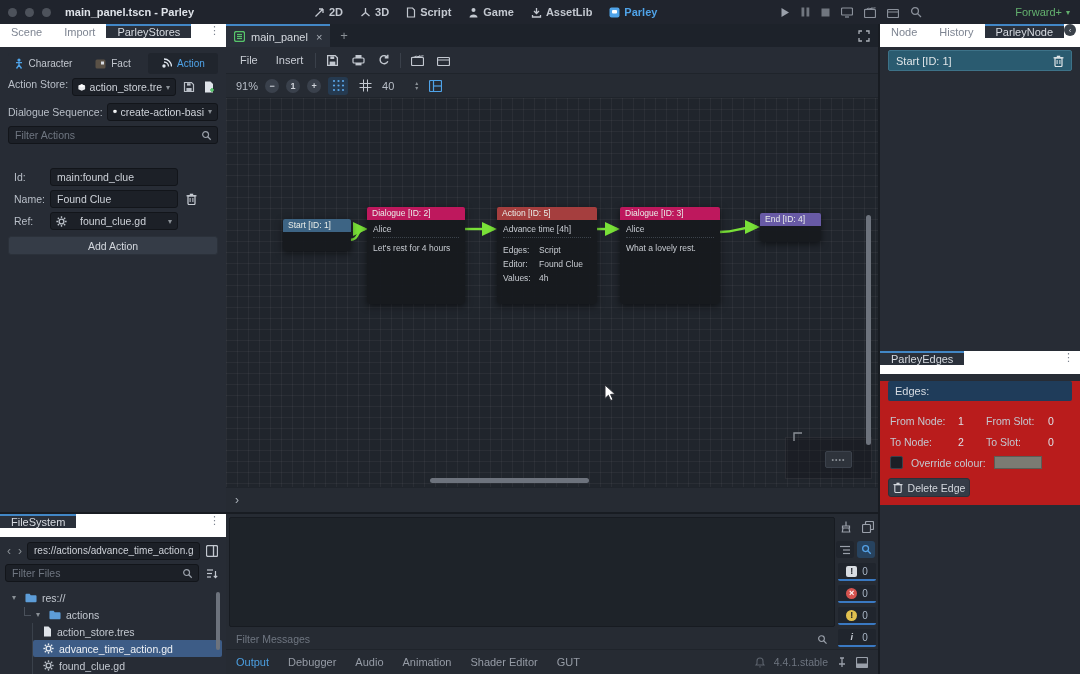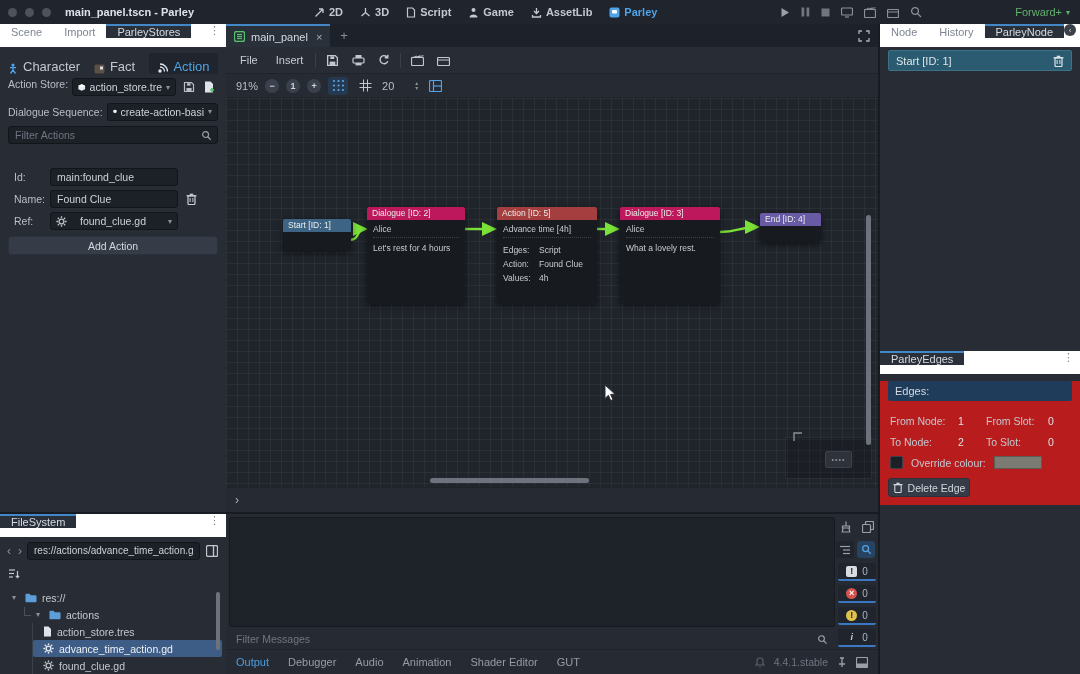--- a/index.html
+++ b/index.html
@@ -27,21 +27,21 @@
   .tin{background:#1c2027;border:1px solid #12151a;border-radius:3px;height:18px;color:#cdd1d8;font-size:10.5px;padding:0 6px;outline:none;width:100%}
   .tin::placeholder{color:#6f7681}
   .dd{display:flex;align-items:center;gap:4px;background:#1c2027;border:1px solid #12151a;border-radius:3px;height:18px;padding:0 5px;font-size:10.5px;color:#cdd1d8;white-space:nowrap;overflow:hidden}
   .dd .caret{margin-left:auto;color:#8a9096;font-size:8px}
   .icon-btn{display:flex;align-items:center;justify-content:center;border-radius:3px}
   .btn{background:#353c47;border:1px solid #2b313a;border-radius:3px;color:#d3d7dd;display:flex;align-items:center;justify-content:center;font-size:10.5px}
   .vsep{width:1px;height:15px;background:#3a404a}
   
   #left-dock{position:absolute;left:0;top:24px;width:226px;height:488px}
   .seg-row{position:absolute;left:8px;right:8px;top:6px;height:21px;display:flex;background:#272c35;border-radius:3px}
-  .seg{flex:1;display:flex;align-items:flex-end;justify-content:center;gap:5px;color:#c3c8d0;font-size:13px;border-radius:3px}
+  .seg{flex:1;display:flex;align-items:center;justify-content:center;gap:5px;color:#c3c8d0;font-size:10px;border-radius:3px}
   .seg.active{background:#20252d;color:#4fa3e8}
   
   #center{position:absolute;left:226px;top:24px;width:652px;height:488px;background:#272c35}
   #scene-tabbar{height:23px;background:#1d222a;display:flex;align-items:stretch}
   .scene-tab{display:flex;align-items:center;gap:6px;padding:0 8px;background:#2a303a;border-top:2px solid #4287c6;color:#d6dae0}
   .tab-close{color:#aab0b8;font-size:11px;margin-left:2px}
   .tab-plus{display:flex;align-items:center;padding:0 10px;color:#8a9096;font-size:13px}
   .tab-expand{margin-left:auto;display:flex;align-items:center;padding:0 8px}
   #toolbar{height:27px;display:flex;align-items:center;gap:6px;padding:0 8px;border-bottom:1px solid #1f242b}
   .menu-item{color:#c9cdd5;padding:0 6px}
@@ -371,21 +371,21 @@
       <span class="tool-toggle">
         <svg width="13" height="13" viewBox="0 0 13 13">
             <g stroke="#c3c8d0" stroke-width="1">
               <line x1="4.5" y1="0.5" x2="4.5" y2="12.5"></line>
               <line x1="8.5" y1="0.5" x2="8.5" y2="12.5"></line>
               <line x1="0.5" y1="4.5" x2="12.5" y2="4.5"></line>
               <line x1="0.5" y1="8.5" x2="12.5" y2="8.5"></line>
             </g>
           </svg>
       </span>
-      <span>20</span>
+      <span>40</span>
       <span class="spin" style="margin-left:14px">
           <span>▴</span>
           <span>▾</span>
         </span>
       <span class="tool-toggle">
         <svg width="13" height="12" viewBox="0 0 13 12">
             <rect x="0.5" y="0.5" width="12" height="11" rx="1" fill="none" stroke="#4fa3e8" stroke-width="1.2"></rect>
             <line x1="4.5" y1="0.5" x2="4.5" y2="11.5" stroke="#4fa3e8" stroke-width="1.2"></line>
             <line x1="4.5" y1="6" x2="12.5" y2="6" stroke="#4fa3e8" stroke-width="1.2"></line>
           </svg>
@@ -423,21 +423,21 @@
       <div class="gnode" style="left:271px;top:109px;width:100px;height:97px">
         <div class="hdr hdr-action">Action [ID: 5]</div>
         <div class="gbody">
           <div>Advance time [4h]</div>
           <div class="gdiv"></div>
           <div class="kv">
               <span>Edges:</span>
               <span>Script</span>
             </div>
           <div class="kv">
-              <span>Action:</span>
+              <span>Editor:</span>
               <span>Found Clue</span>
             </div>
           <div class="kv">
               <span>Values:</span>
               <span>4h</span>
             </div>
         </div>
       </div>
 
       <div class="gnode" style="left:394px;top:109px;width:100px;height:97px">
@@ -541,20 +541,27 @@
         <span style="color:#8a9096;font-size:12px;padding:0 2px">›</span>
         <input class="tin" style="flex: 1 1 0%; font-size: 10px;" readonly="" value="res://actions/advance_time_action.gd">
         <span class="icon-btn" style="width:18px;height:17px">
           <svg width="12" height="12" viewBox="0 0 12 12">
               <rect x="0.5" y="0.5" width="11" height="11" rx="1.5" fill="none" stroke="#c3c8d0" stroke-width="1.3"></rect>
               <line x1="7.5" y1="0.5" x2="7.5" y2="11.5" stroke="#c3c8d0" stroke-width="1.3"></line>
             </svg>
         </span>
       </div>
       <div class="abs" style="left:5px;right:5px;top:27px;height:18px;display:flex;align-items:center;gap:4px">
+        <div style="position:relative;flex:1">
+          <input class="tin" placeholder="Filter Files" style="">
+          <svg class="abs" style="right:6px;top:4px" width="11" height="11" viewBox="0 0 12 12">
+              <circle cx="5" cy="5" r="3.2" fill="none" stroke="#9aa0aa" stroke-width="1.3"></circle>
+              <line x1="7.4" y1="7.4" x2="10.6" y2="10.6" stroke="#9aa0aa" stroke-width="1.3"></line>
+            </svg>
+        </div>
         <span class="icon-btn" style="width:18px;height:17px">
           <svg width="12" height="11" viewBox="0 0 12 11">
               <g stroke="#c3c8d0" stroke-width="1.2">
                 <line x1="1" y1="2" x2="7" y2="2"></line>
                 <line x1="1" y1="5.5" x2="6" y2="5.5"></line>
                 <line x1="1" y1="9" x2="5" y2="9"></line>
                 <path d="M9.5 3 V9.5 M7.8 7.8 L9.5 9.7 L11.2 7.8" fill="none"></path>
               </g>
             </svg>
         </span>

